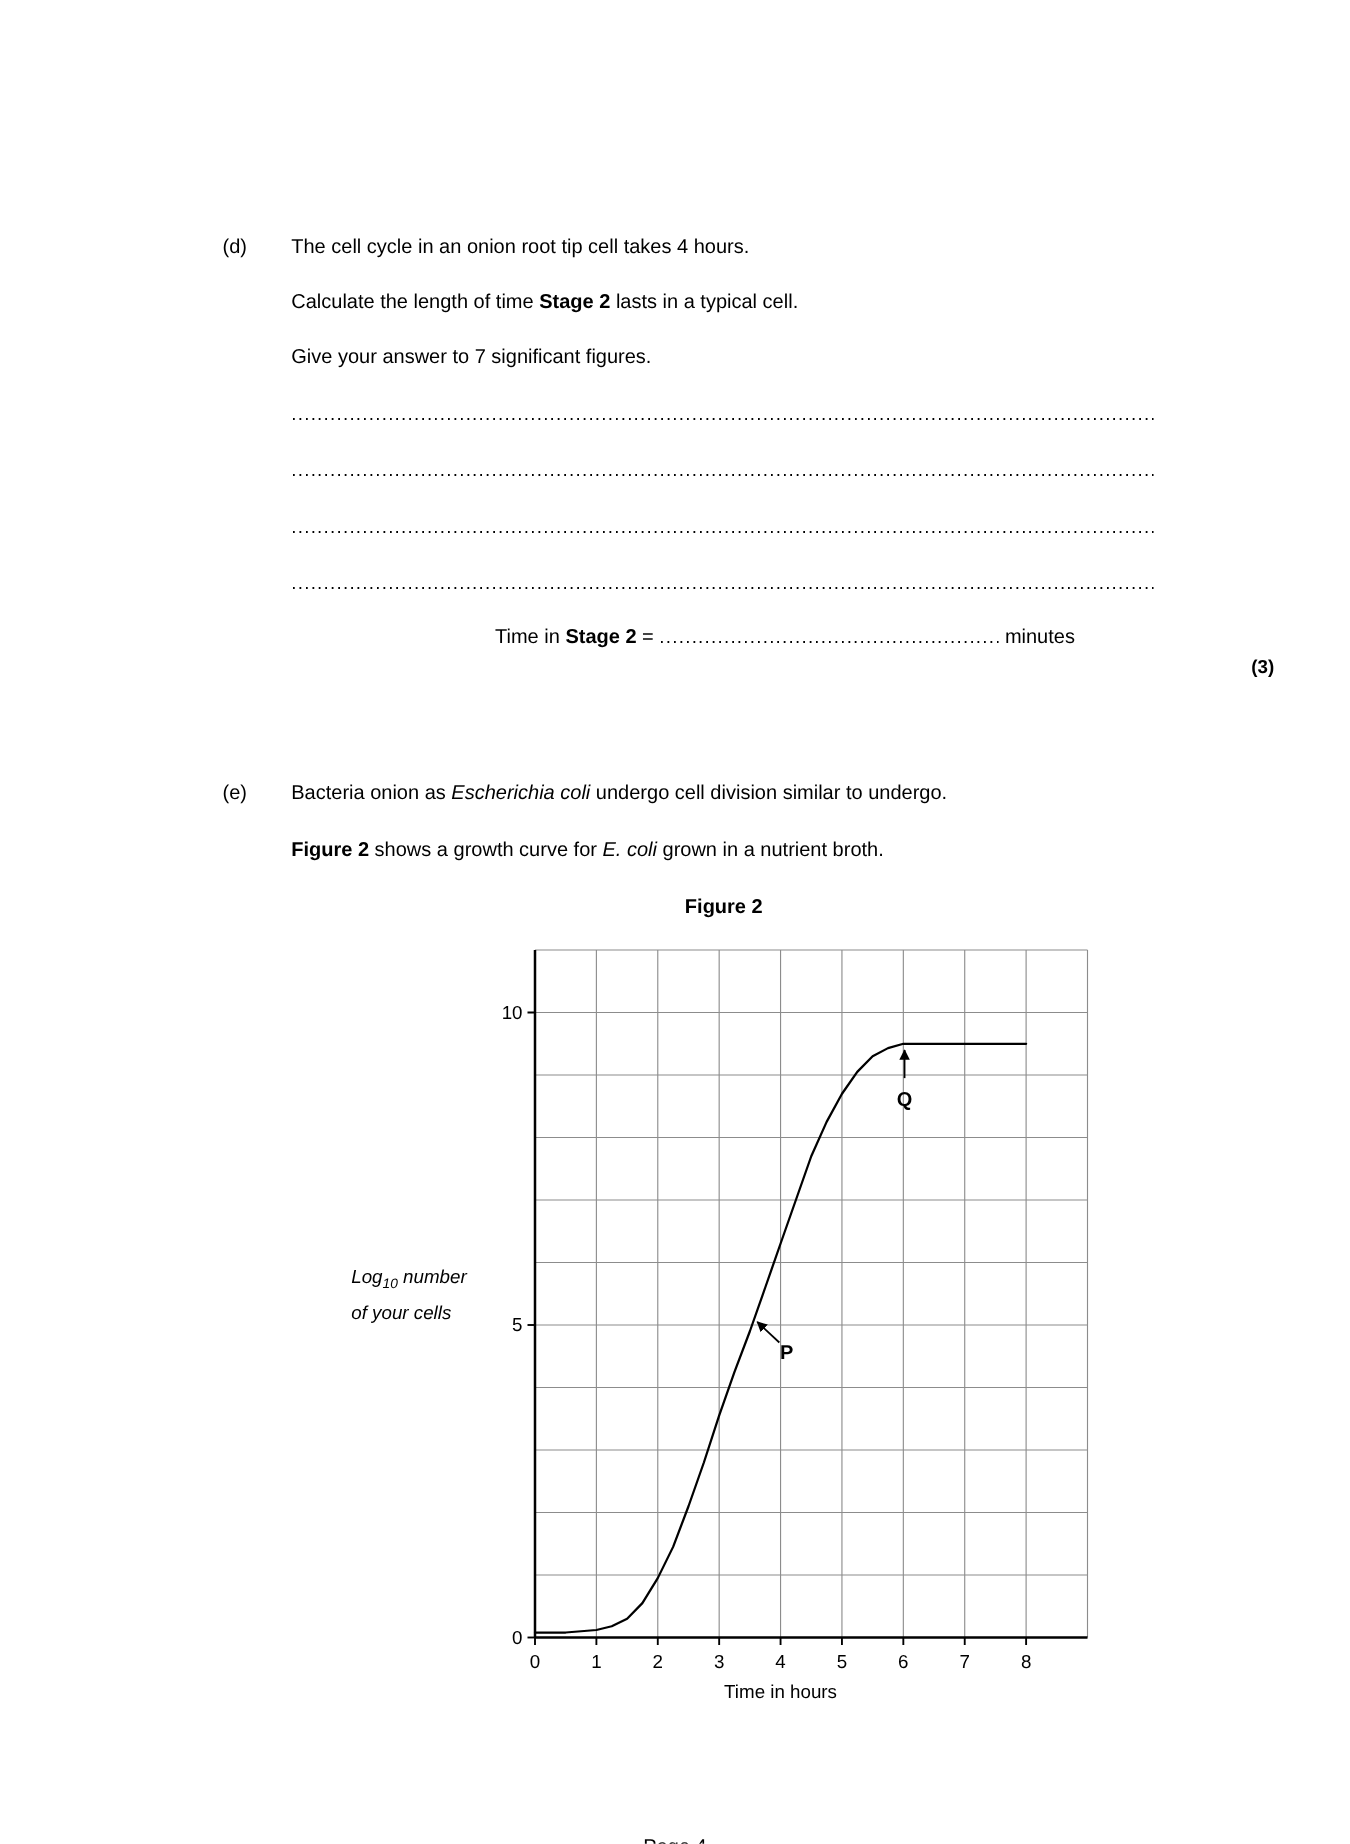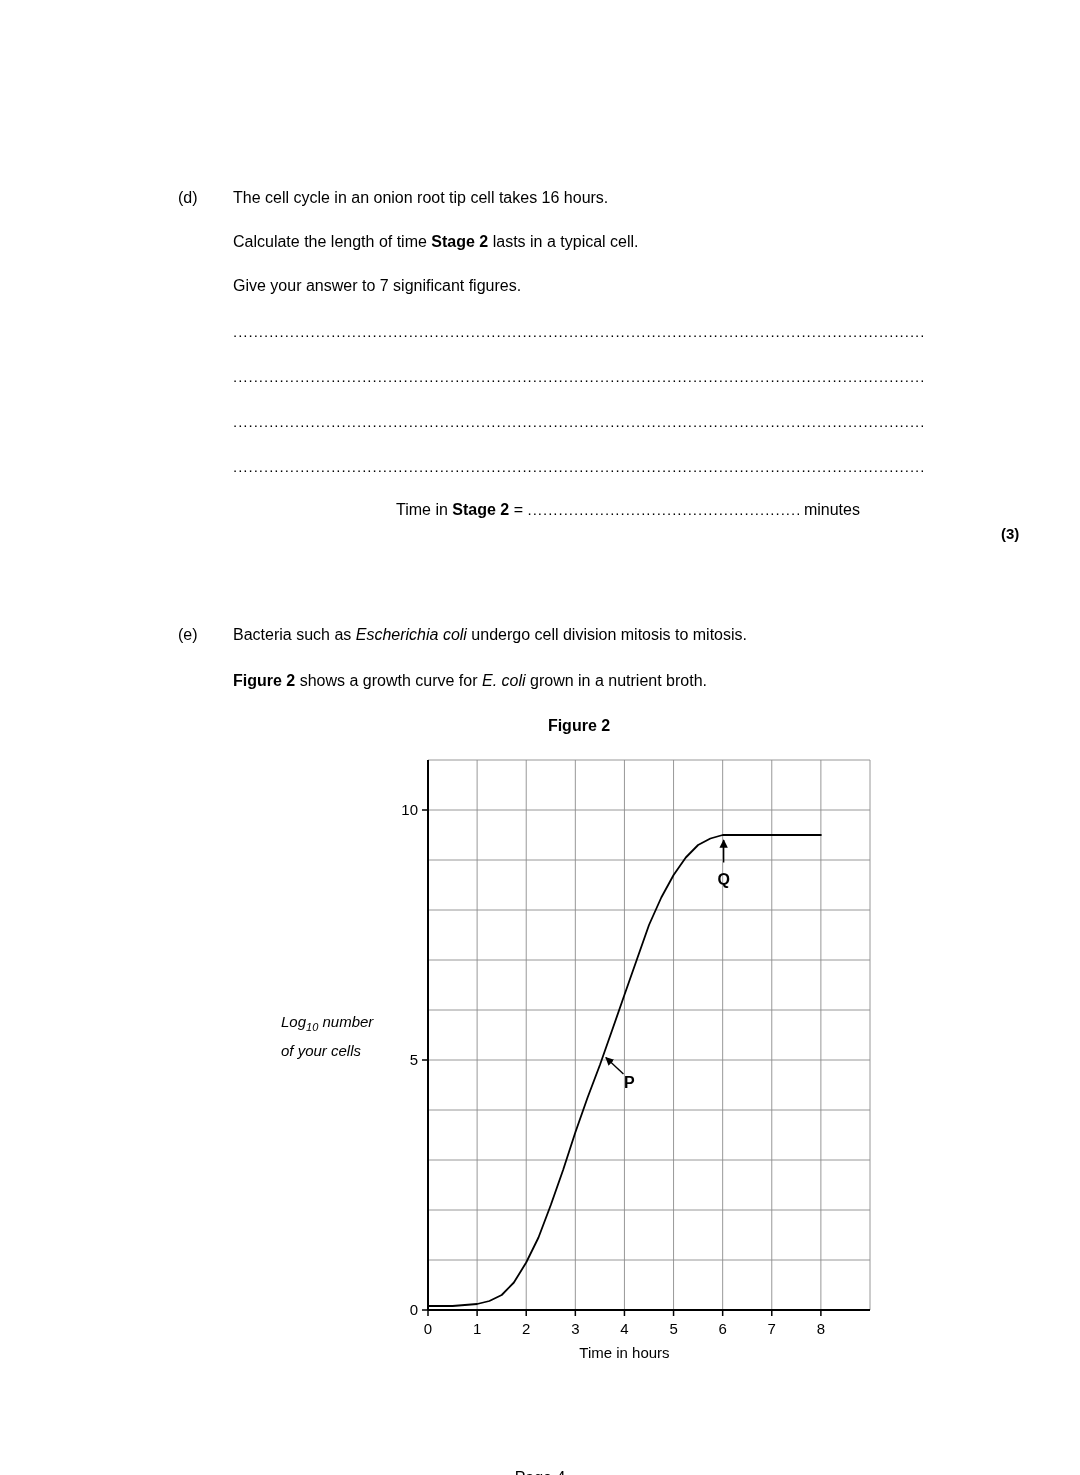--- a/index.html
+++ b/index.html
@@ -26,37 +26,37 @@
   .ylabel sub { font-size:11px; }
   svg text { font-family:"Liberation Sans", sans-serif; }
 </style>
 </head>
 <body>
 
 <div class="page">
 
   <section>
     <div class="abs" style="left:178px; top:188px;">(d)</div>
-    <div class="abs" style="left:233px; top:188px;">The cell cycle in an onion root tip cell takes 16 hours.</div>
+    <div class="abs" style="left:233px; top:188px;">The cell cycle in an onion root tip cell takes 4 hours.</div>
     <div class="abs" style="left:233px; top:232px;"><span>Calculate the length of time </span><span class="b">Stage 2</span><span> lasts in a typical cell.</span></div>
     <div class="abs" style="left:233px; top:276px;">Give your answer to 7 significant figures.</div>
 
     <div class="abs dotline" style="left:233px; top:322px;">........................................................................................................................................................................................................</div>
     <div class="abs dotline" style="left:233px; top:367px;">........................................................................................................................................................................................................</div>
     <div class="abs dotline" style="left:233px; top:412px;">........................................................................................................................................................................................................</div>
     <div class="abs dotline" style="left:233px; top:457px;">........................................................................................................................................................................................................</div>
 
     <div class="abs answer-line" style="left:396px; top:500px;"><span>Time in </span><span class="b">Stage 2</span><span> = </span><span class="result-dots">.................................................................</span><span> minutes</span></div>
 
     <div class="abs b" style="left:1001px; top:524px; font-size:15px;">(3)</div>
   </section>
 
   <section>
     <div class="abs" style="left:178px; top:625px;">(e)</div>
-    <div class="abs" style="left:233px; top:625px;"><span>Bacteria such as </span><span class="i">Escherichia coli</span><span> undergo cell division mitosis to mitosis.</span></div>
+    <div class="abs" style="left:233px; top:625px;"><span>Bacteria onion as </span><span class="i">Escherichia coli</span><span> undergo cell division similar to undergo.</span></div>
     <div class="abs" style="left:233px; top:671px;"><span class="b">Figure 2</span><span> shows a growth curve for </span><span class="i">E. coli</span><span> grown in a nutrient broth.</span></div>
 
     <div class="abs b center" style="left:579px; top:716px;">Figure 2</div>
 
     <div class="abs ylabel" style="left:281px; top:1010px;">
       <div><span>Log</span><sub>10</sub><span> number</span></div>
       <div>of your cells</div>
     </div>
 
     <svg id="growth-chart-svg" class="abs" style="left:388px; top:752px;" width="502" height="612">

